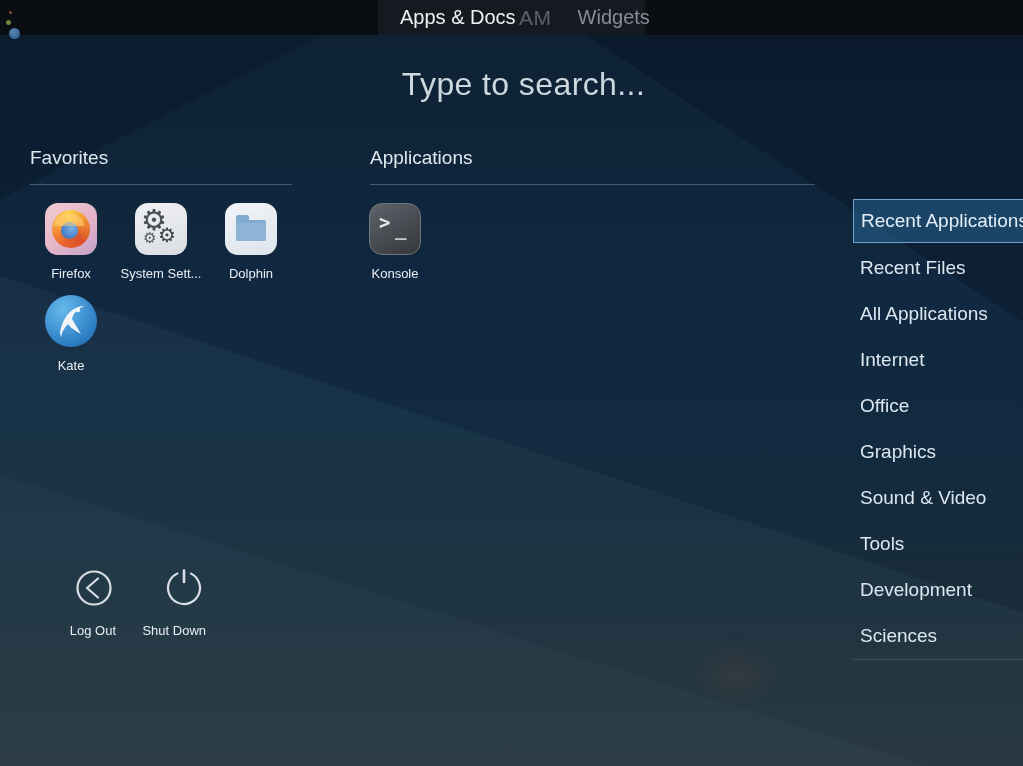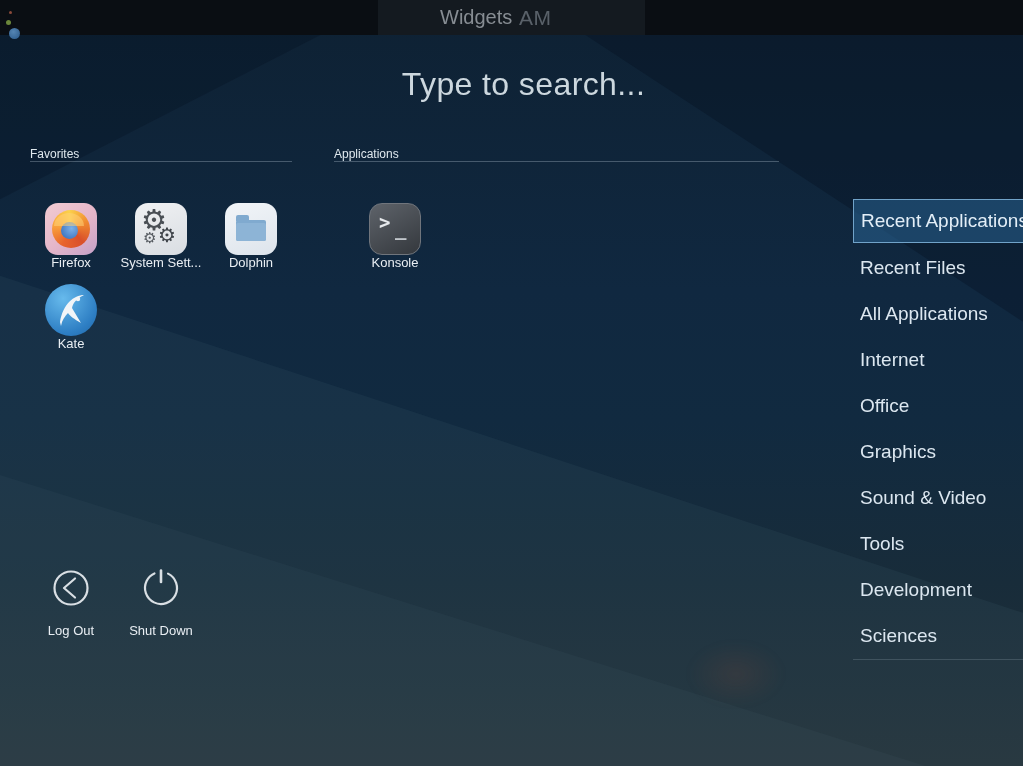--- a/index.html
+++ b/index.html
@@ -30,31 +30,31 @@
   .tab { position:relative; z-index:2; font-size:20px; height:35px; line-height:34px; cursor:default; white-space:nowrap; }
   .tab-active   { color:#edf1f4; margin-left:22px; }
   .tab-inactive { color:#878d93; margin-left:62px; }
 
   
   .search-field { position:absolute; left:12px; top:66px; width:1023px; text-align:center;
     font-size:32px; font-weight:400; color:#ccd7de; letter-spacing:.4px; }
 
   
   .section-header { position:absolute; top:147px; }
-  .section-header .hd { font-size:12px; color:#dfe8ee; padding-bottom:0;
+  .section-header .hd { font-size:19px; color:#dfe8ee; padding-bottom:15px;
     border-bottom:1px solid rgba(200,215,228,0.30); }
   .sec-fav  { left:30px;  width:262px; }
-  .sec-apps { left:334px; width:445px; }
+  .sec-apps { left:370px; width:445px; }
 
   
   .grid { position:absolute; display:grid; grid-template-columns:repeat(3,90px); row-gap:14px; }
   .grid-fav  { left:26px;  top:203px; width:280px; }
   .grid-apps { left:350px; top:203px; width:280px; }
   .app-item { width:90px; display:flex; flex-direction:column; align-items:center; cursor:default; }
-  .app-label { margin-top:0; font-size:13px; color:#e9eef3; max-width:88px;
+  .app-label { margin-top:11px; font-size:13px; color:#e9eef3; max-width:88px;
     white-space:nowrap; overflow:hidden; text-align:center; }
 
   .tile { position:relative; width:52px; height:52px; border-radius:13px; flex:0 0 auto; }
 
   
   .tile-firefox { background:linear-gradient(140deg,#f2ccd2 0%,#e4b5c9 55%,#c4a1c8 100%); }
   .ff-globe { position:absolute; inset:7px; border-radius:50%;
     background:conic-gradient(from 210deg,#e8642c,#f9a23c,#fbd14b,#f08a30,#d9502a,#e8642c); }
   .ff-globe::before { content:''; position:absolute; left:9px; top:12px; width:17px; height:17px;
     border-radius:50%; background:radial-gradient(circle at 62% 38%, #7cb0e8, #2d66b5); }
@@ -102,40 +102,41 @@
   
   .categories { position:absolute; left:853px; top:199px; width:210px;
     border-bottom:1px solid rgba(200,215,230,0.18); }
   .cat-item { height:46px; display:flex; align-items:center; padding-left:7px;
     font-size:19px; color:#dce7f0; white-space:nowrap; cursor:default; }
   .cat-item.selected { height:44px; margin-bottom:2px; border:1px solid #71a3c9;
     background:rgba(44,105,156,0.5); color:#e3eef7; }
 
   
   .session { position:absolute; left:26px; top:566px; display:grid; grid-template-columns:repeat(3,90px); }
-  .session-item { display:flex; flex-direction:column; align-items:center; cursor:default; }
+  .session-item { display:flex; flex-direction:column; align-items:flex-end; cursor:default; }
   .session-item svg { display:block; }
   .session-label { margin-top:13px; font-size:13px; color:#e9eef3; white-space:nowrap; }
 </style>
 </head>
 <body>
 
 <div class="screen">
   <div class="bg-layer bg-diag3"></div>
   <div class="bg-layer bg-diag4"></div>
   <div class="bg-layer bg-diag1"></div>
   <div class="bg-layer bg-diag2"></div>
   <div class="bg-smudge"></div>
 
   <div class="topbar">
     <span class="dot dot-red"></span>
     <span class="dot dot-green"></span>
     <span class="dot dot-blue"></span>
     <div class="tabstrip">
       <span class="ghost-clock">AM</span>
+      <span class="tab tab-active">Apps &amp; Docs</span>
       <span class="tab tab-inactive">Widgets</span>
     </div>
   </div>
 
   <div class="search-field">Type to search...</div>
 
   <div class="section-header sec-fav">
     <div class="hd">Favorites</div>
   </div>
   <div class="grid grid-fav">

